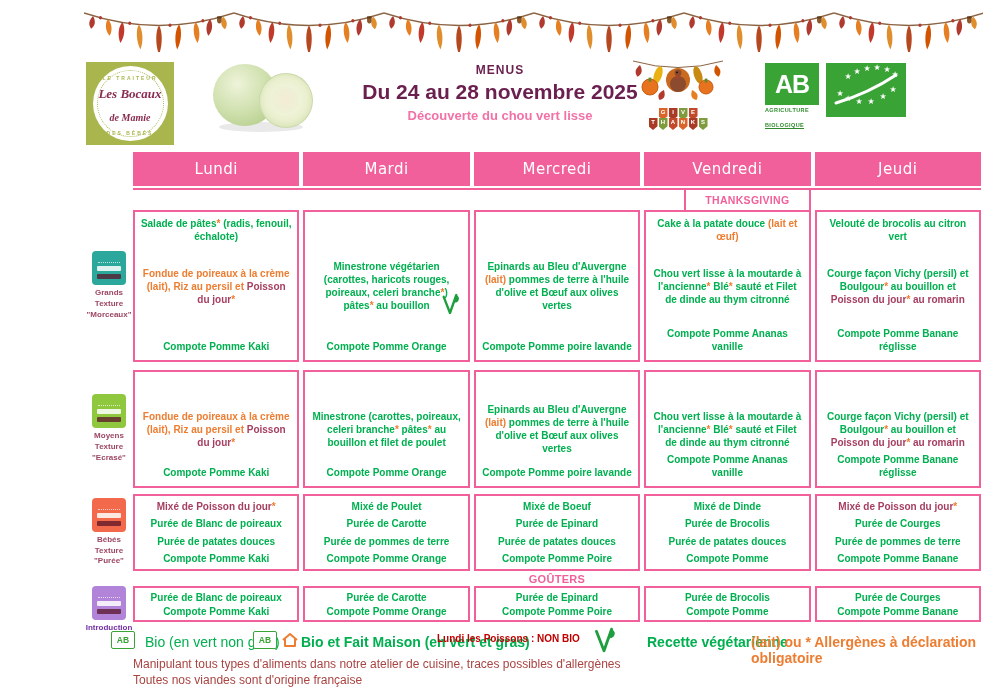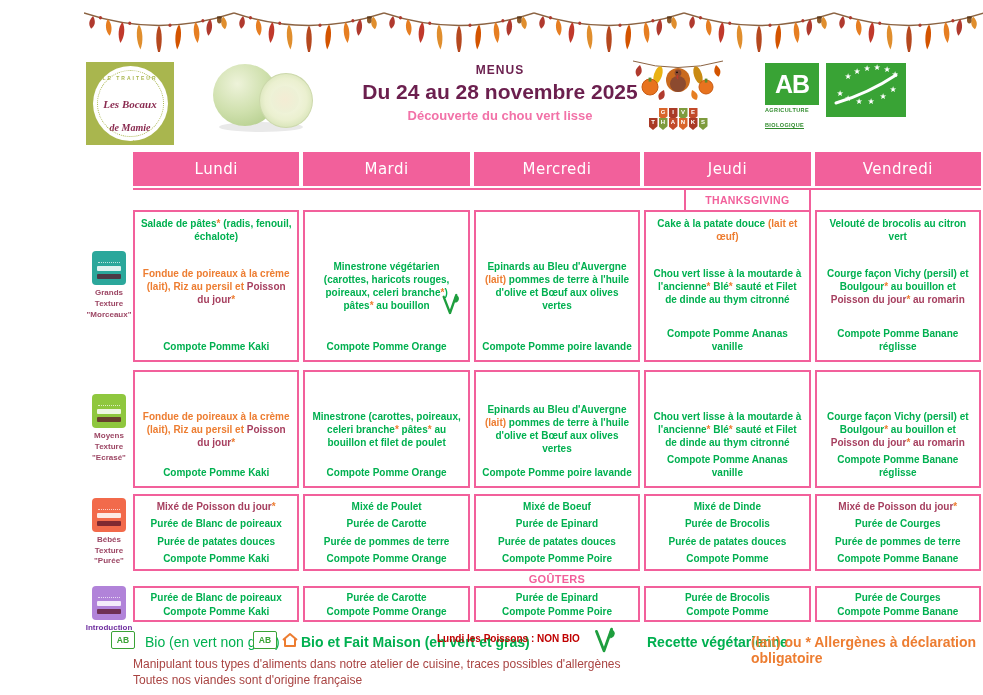--- a/index.html
+++ b/index.html
@@ -9,21 +9,21 @@
     --pink:#F2609B; --green:#00B050; --orange:#ED7D31; --fish:#A63F5F;
     --maroon:#6B1F4E; --darkred:#C00000; --label:#9C4664;
   }
   
   .garland{position:absolute;left:84px;top:6px;width:900px;height:48px;display:flex;}
   
   .brand{position:absolute;left:86px;top:62px;width:88px;height:83px;background:#A9B64E;}
   .brand-circle{position:relative;width:75px;height:75px;margin:4px auto;border-radius:50%;background:#fff;text-align:center;}
   .brand-ring{position:absolute;inset:4px;border:1px dotted #A9B64E;border-radius:50%;}
   .b-top{padding-top:9px;font-size:5px;font-weight:bold;letter-spacing:2px;color:#A9B64E;}
-  .b-name{font-family:"Liberation Serif",serif;font-size:11px;font-weight:bold;font-style:italic;color:#8A2B50;line-height:1;margin-top:18px;}
+  .b-name{font-family:"Liberation Serif",serif;font-size:13px;font-weight:bold;font-style:italic;color:#8A2B50;line-height:1;margin-top:6px;}
   .b-name2{font-family:"Liberation Serif",serif;font-size:10px;font-weight:bold;font-style:italic;color:#8A2B50;line-height:1;margin-top:13px;}
   .b-bottom{margin-top:7px;font-size:5px;font-weight:bold;letter-spacing:2px;color:#A9B64E;}
   .cabbage{position:absolute;left:213px;top:60px;width:100px;height:82px;}
   .cab-shadow{position:absolute;left:6px;top:62px;width:84px;height:10px;border-radius:50%;background:#e9e9e9;}
   .cab1{position:absolute;left:0;top:4px;width:64px;height:62px;border-radius:50%;
         background:radial-gradient(circle at 38% 32%,#eef3da 0%,#cfe0ad 50%,#a9c67f 100%);}
   .cab2{position:absolute;left:46px;top:13px;width:52px;height:53px;border-radius:50%;border:1px solid #ccd8ab;
         background:radial-gradient(circle at 50% 48%,#f7f8e8 0%,#ebf0d0 55%,#c2d79d 100%);}
   .cab2i{position:absolute;left:58px;top:26px;width:28px;height:27px;border-radius:50%;
         background:radial-gradient(circle,#f4ecd4 0%,#edf1d6 70%,transparent 100%);}
@@ -283,22 +283,22 @@
       <text x="67" y="29" font-size="8" fill="#fff" text-anchor="middle">★</text>
     </svg></div>
 
 <div class="menu-table-area" id="table-area">
     <div class="row">
       <div class="side"></div>
       <div class="cells">
         <div class="day-header">Lundi</div>
         <div class="day-header">Mardi</div>
         <div class="day-header">Mercredi</div>
+        <div class="day-header">Vendredi</div>
         <div class="day-header">Jeudi</div>
-        <div class="day-header">Vendredi</div>
       </div>
     </div>
     <div class="header-underline"></div>
     <div class="row">
       <div class="side"></div>
       <div class="cells">
         <div class="thx-cell" style="grid-column: 4; margin-left: 40px;">THANKSGIVING</div>
       </div>
     </div>
     <div class="row g-grands">

